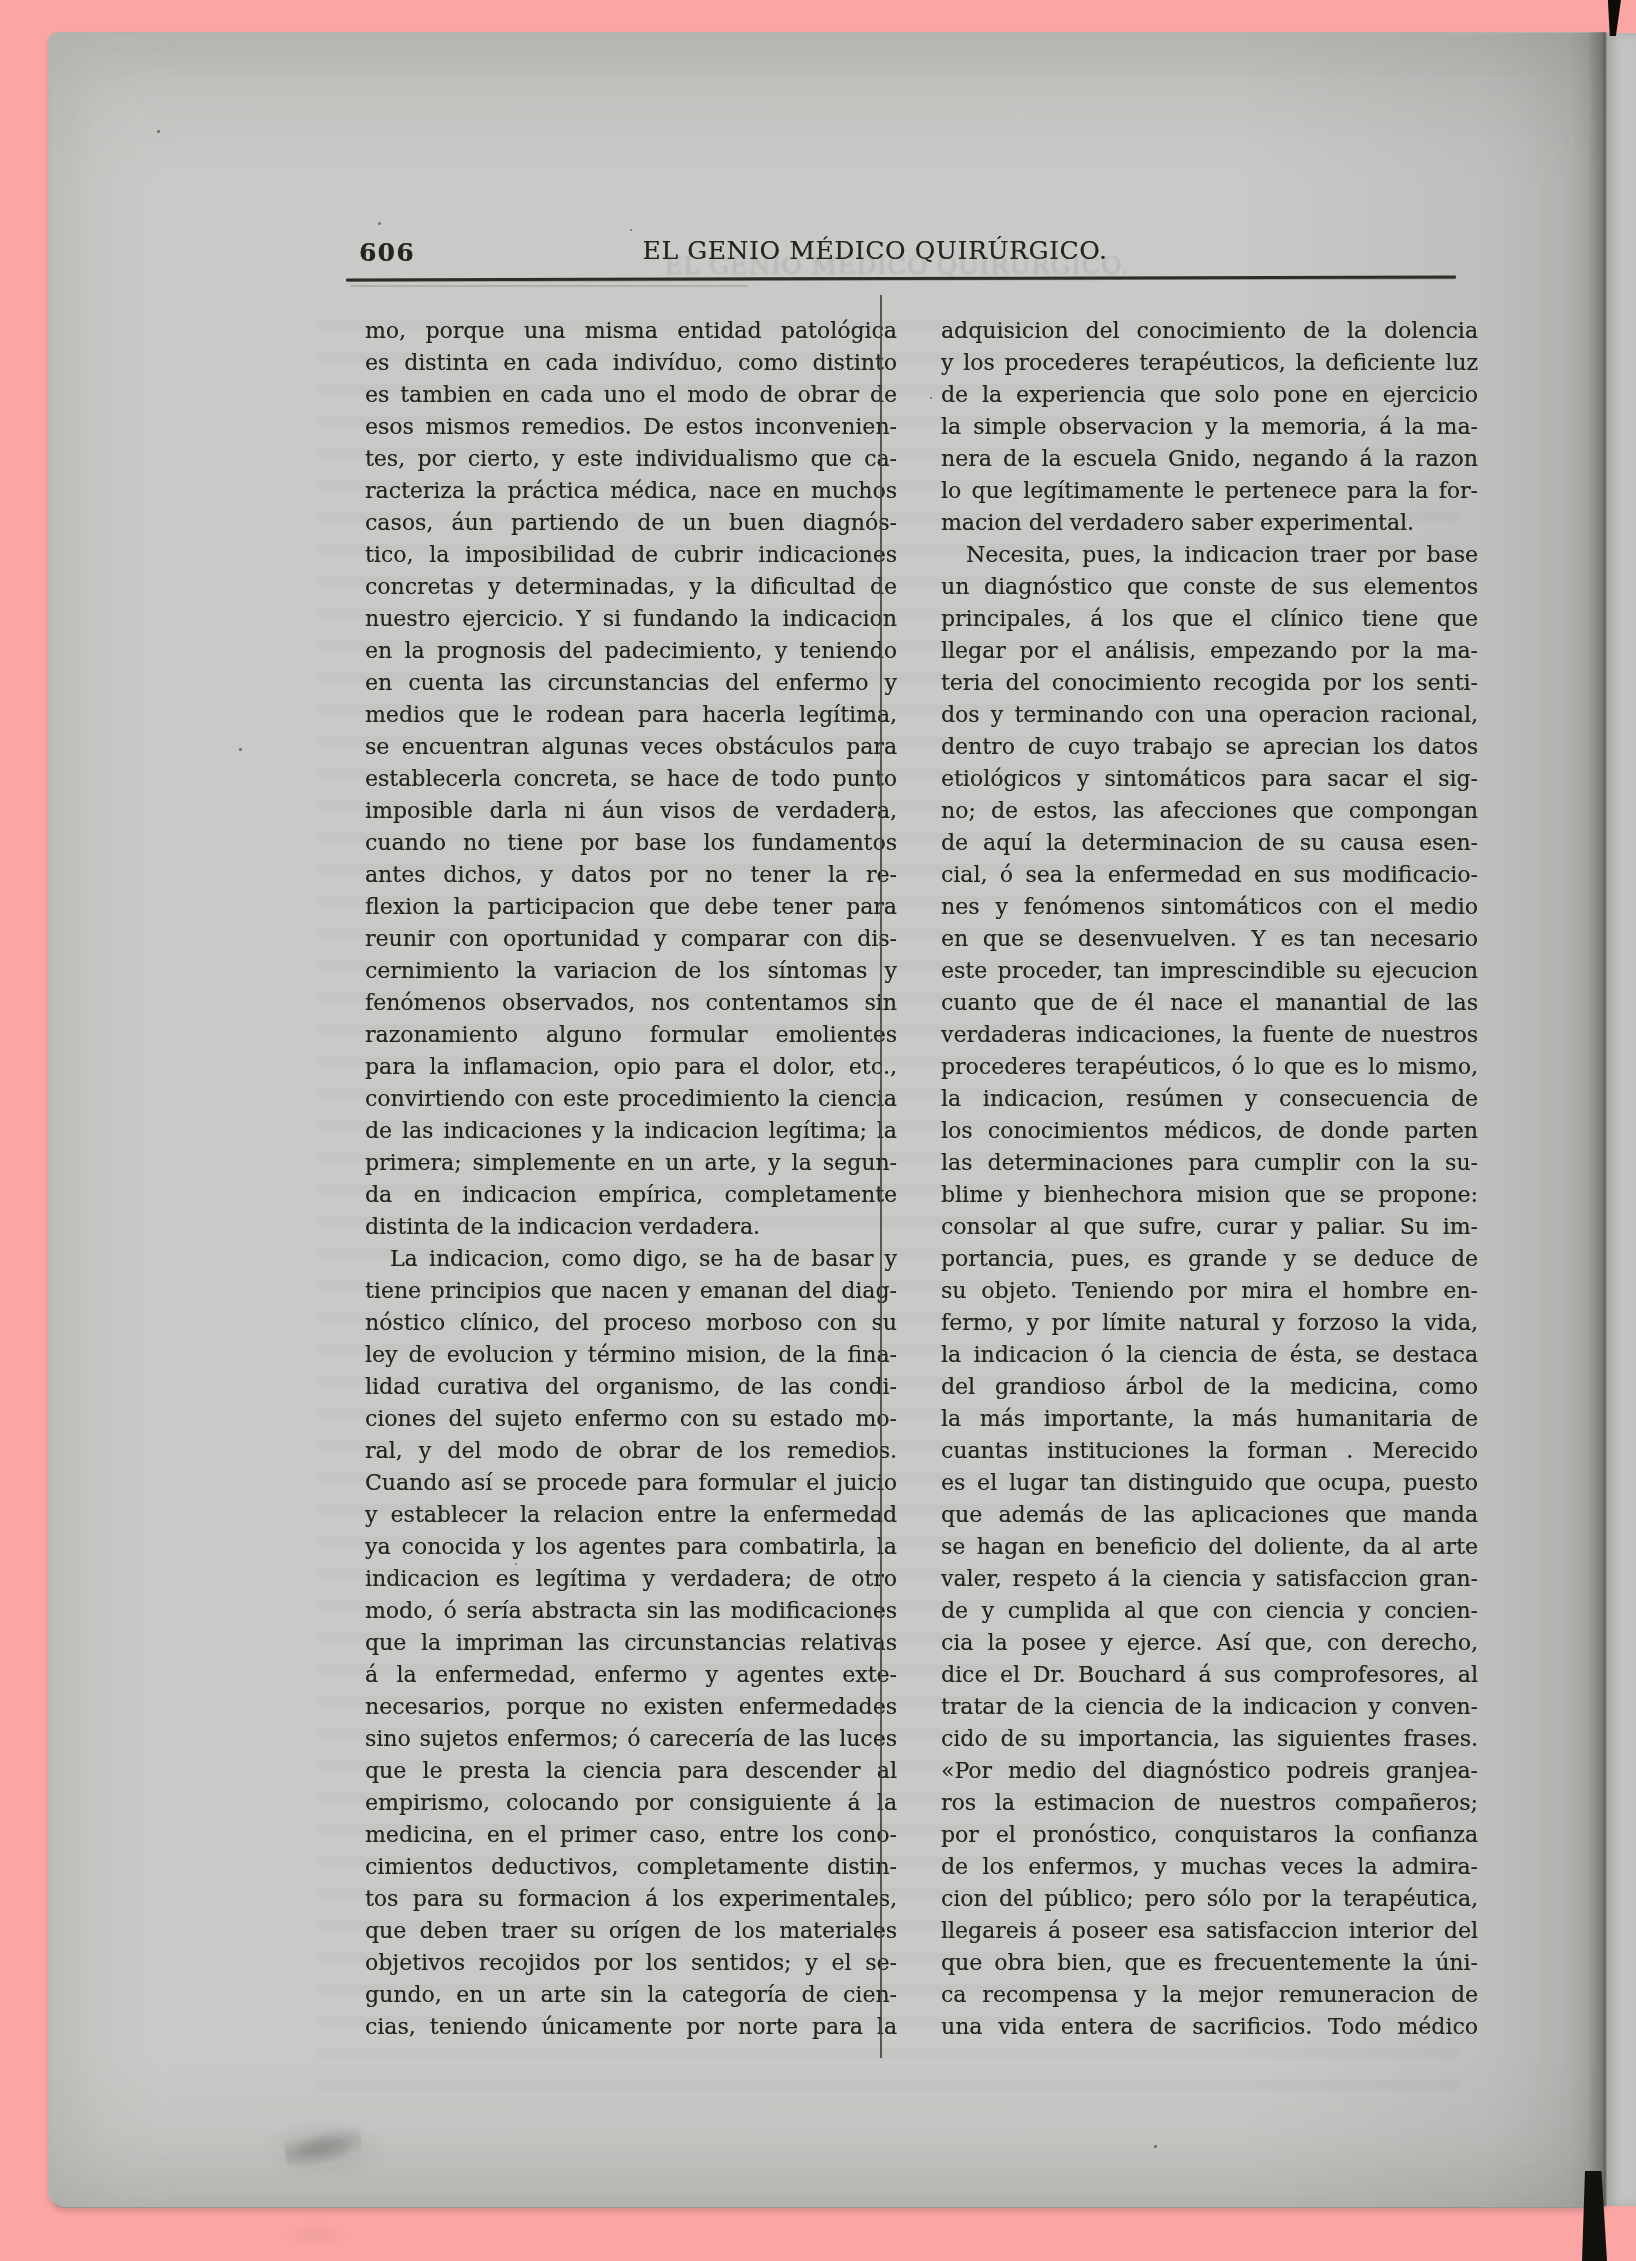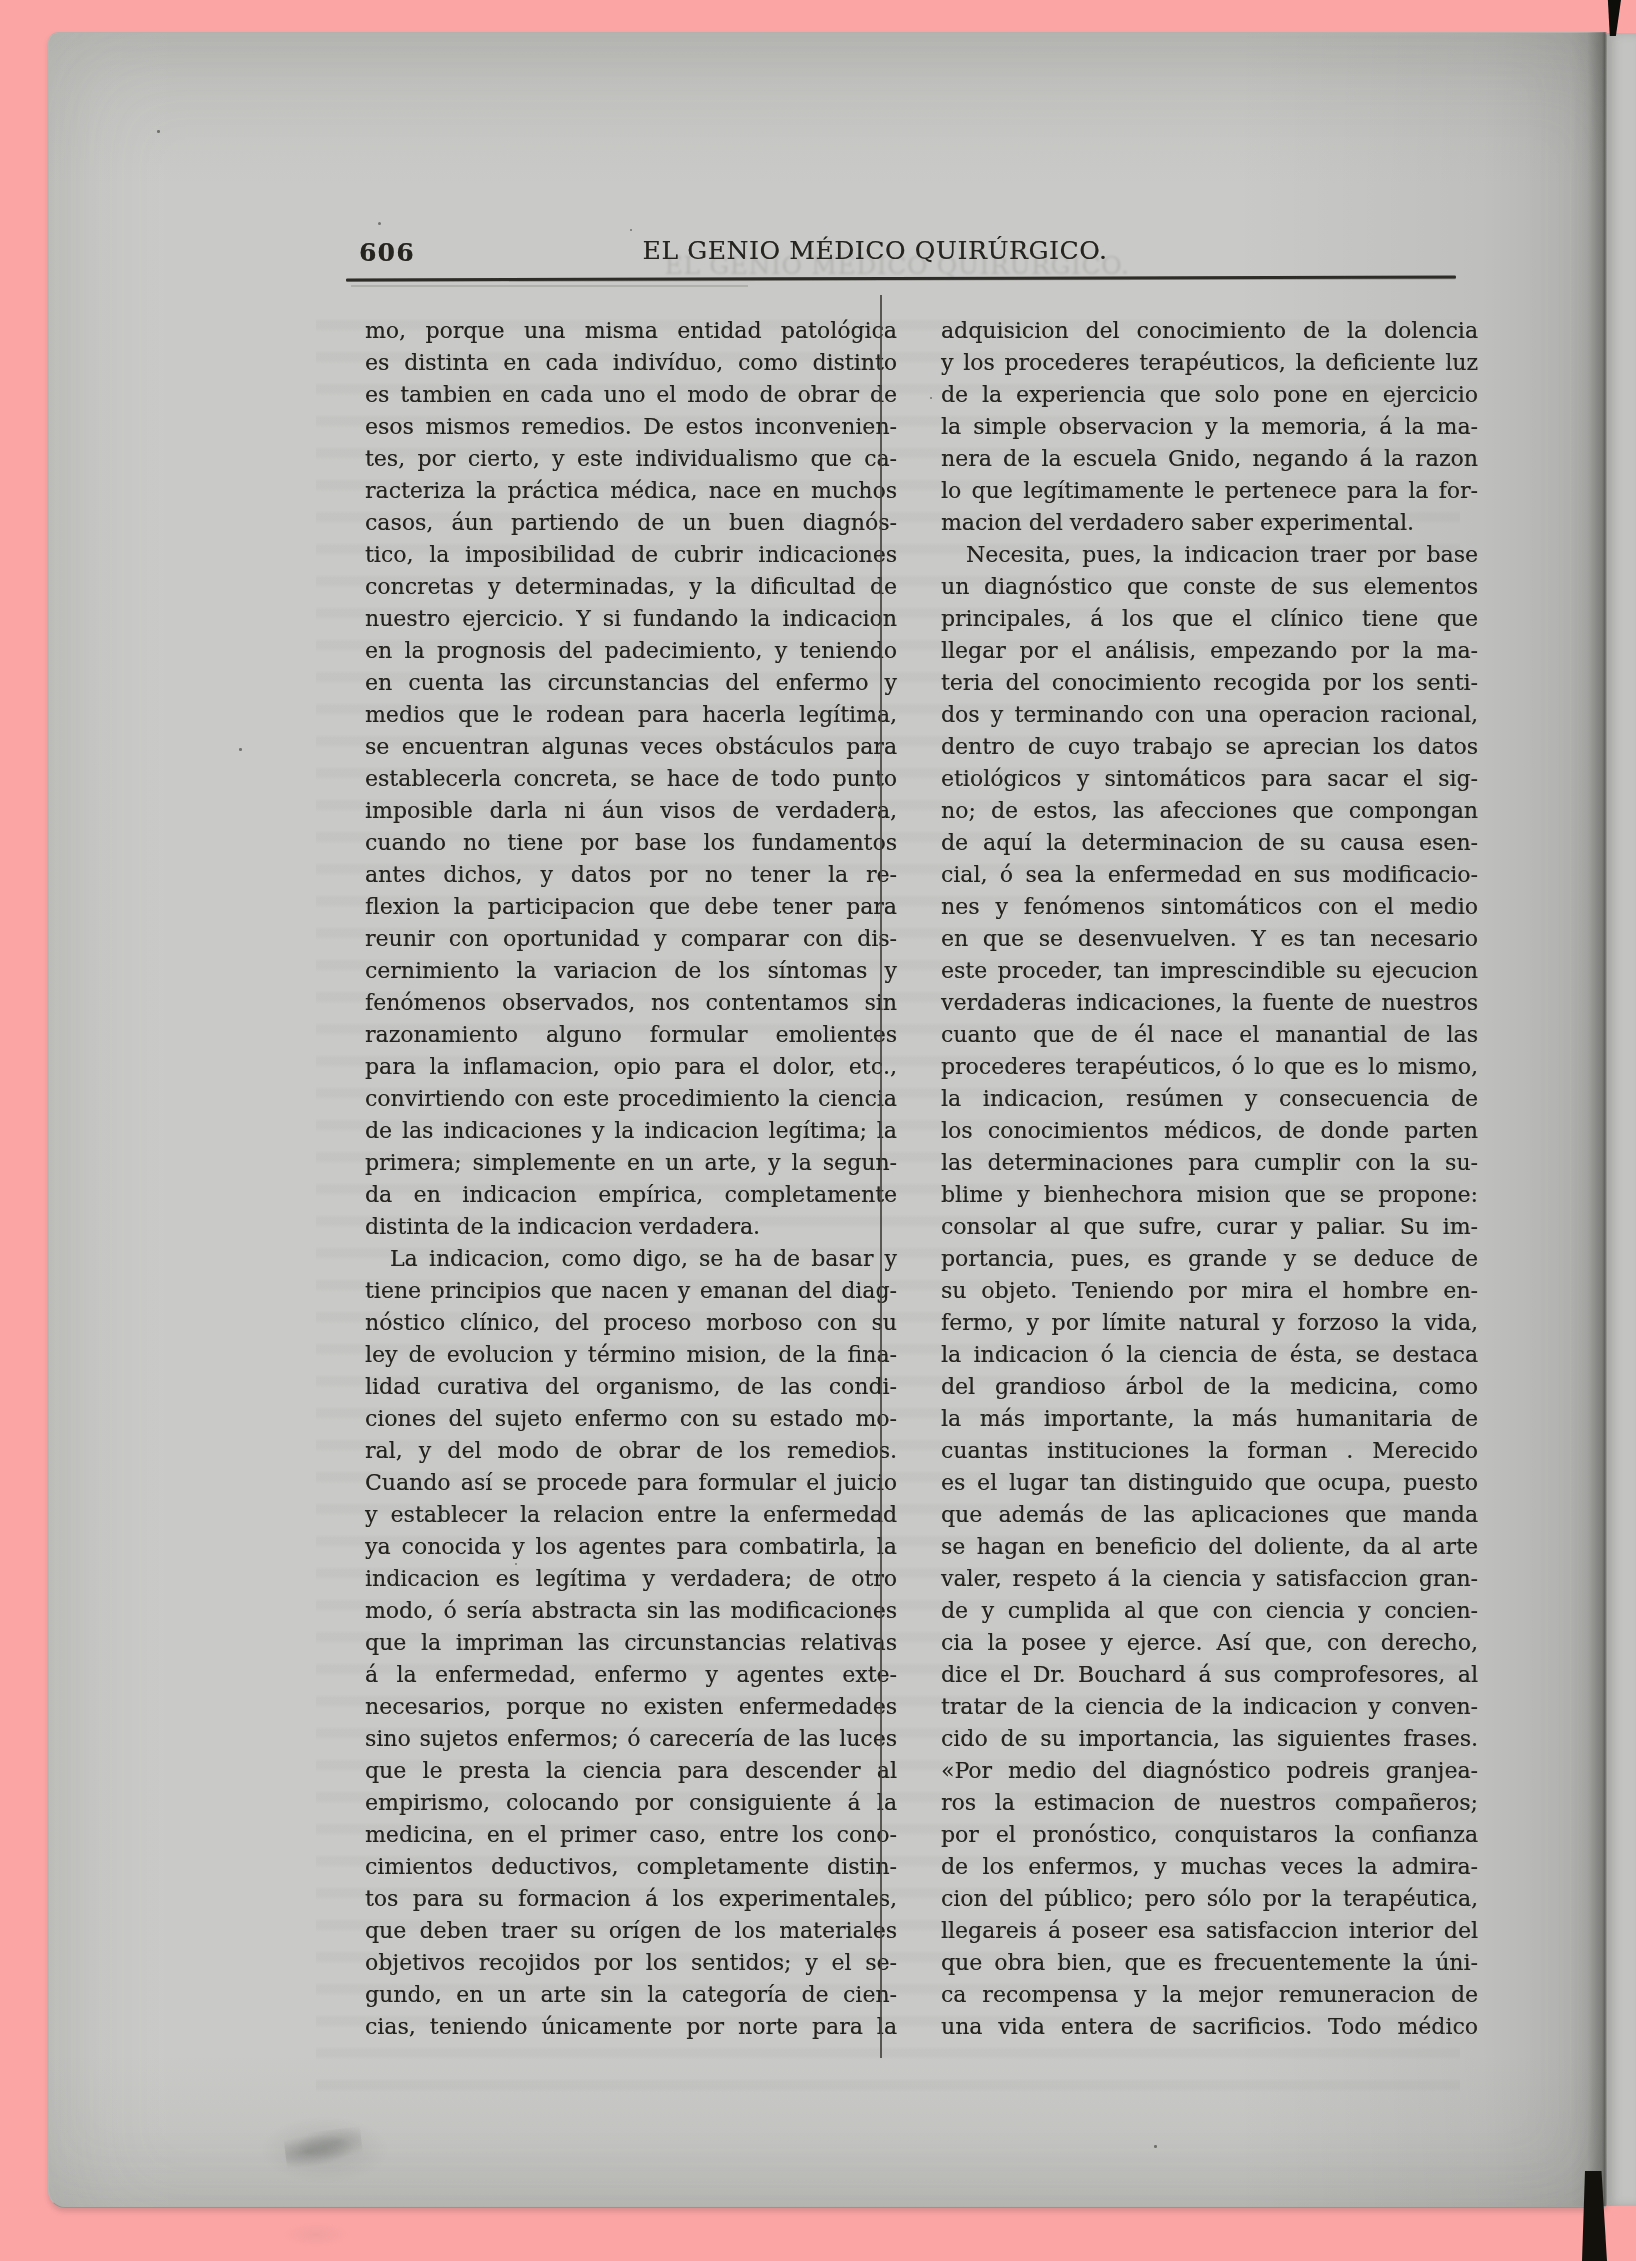--- a/index.html
+++ b/index.html
@@ -154,22 +154,22 @@
         <div class="line">teria del conocimiento recogida por los senti-</div>
         <div class="line">dos y terminando con una operacion racional,</div>
         <div class="line">dentro de cuyo trabajo se aprecian los datos</div>
         <div class="line">etiológicos y sintomáticos para sacar el sig-</div>
         <div class="line">no; de estos, las afecciones que compongan</div>
         <div class="line">de aquí la determinacion de su causa esen-</div>
         <div class="line">cial, ó sea la enfermedad en sus modificacio-</div>
         <div class="line">nes y fenómenos sintomáticos con el medio</div>
         <div class="line">en que se desenvuelven. Y es tan necesario</div>
         <div class="line">este proceder, tan imprescindible su ejecucion</div>
+        <div class="line">cuanto que de él nace el manantial de las</div>
         <div class="line">verdaderas indicaciones, la fuente de nuestros</div>
-        <div class="line">cuanto que de él nace el manantial de las</div>
         <div class="line">procederes terapéuticos, ó lo que es lo mismo,</div>
         <div class="line">la indicacion, resúmen y consecuencia de</div>
         <div class="line">los conocimientos médicos, de donde parten</div>
         <div class="line">las determinaciones para cumplir con la su-</div>
         <div class="line">blime y bienhechora mision que se propone:</div>
         <div class="line">consolar al que sufre, curar y paliar. Su im-</div>
         <div class="line">portancia, pues, es grande y se deduce de</div>
         <div class="line">su objeto. Teniendo por mira el hombre en-</div>
         <div class="line">fermo, y por límite natural y forzoso la vida,</div>
         <div class="line">la indicacion ó la ciencia de ésta, se destaca</div>

